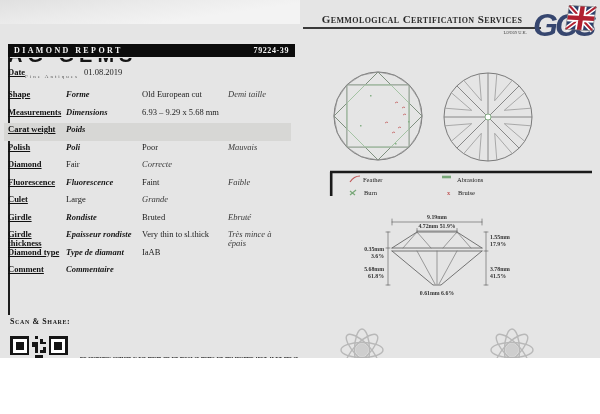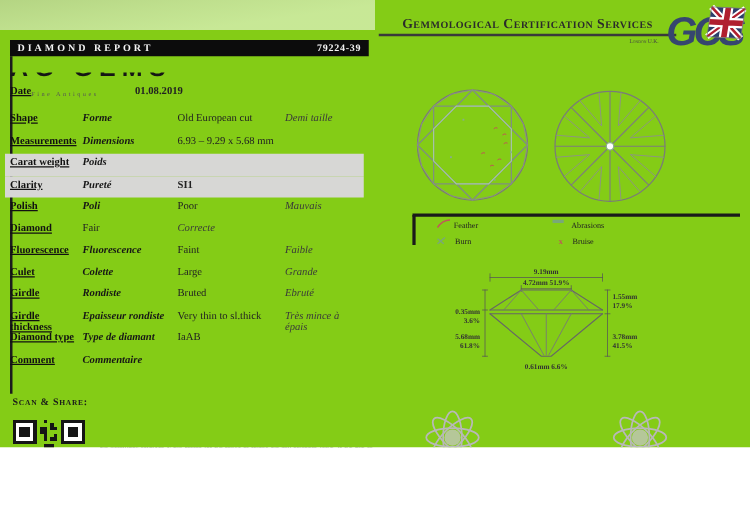--- a/index.html
+++ b/index.html
@@ -1,48 +1,48 @@
 <!DOCTYPE html>
 <html><head>
 <meta charset="utf-8">
 <style>
   html,body{margin:0;padding:0;background:#ffffff;}
-  .page{position:relative;width:600px;height:358px;background:#84cc16;overflow:hidden;
+  .page{position:relative;width:600px;height:358px;background:#e5e5e5;overflow:hidden;
         font-family:"Liberation Serif", serif;color:#1a1a1a;}
   .scan-shadow{position:absolute;left:0;top:0;width:300px;height:24px;
         background:linear-gradient(172deg,#dcdcdc 0%,#efefef 35%,#ffffff 70%);opacity:.55;}
   
   .org-header{position:absolute;left:303px;top:13px;width:238px;text-align:center;}
   .org-name{font-variant:small-caps;font-weight:bold;font-size:11px;letter-spacing:.4px;
         color:#2b2b2b;border-bottom:2px solid #3a3a3a;padding-bottom:2px;white-space:nowrap;}
   .org-loc{font-variant:small-caps;font-size:4.5px;color:#444;text-align:right;padding-right:14px;margin-top:1px;}
   .logo{position:absolute;left:533px;top:1px;}
   
   .left-rule{position:absolute;left:8px;top:45px;width:2px;height:270px;background:#1c1c1c;}
-  .report-bar{position:absolute;left:8px;top:32px;width:287px;height:13px;background:#0c0c0c;
+  .report-bar{position:absolute;left:8px;top:44px;width:287px;height:13px;background:#0c0c0c;
         color:#f4f4f4;display:flex;justify-content:space-between;align-items:center;
         padding:0 6px;box-sizing:border-box;}
   .bar-title{font-size:8px;font-weight:bold;letter-spacing:2.4px;}
   .bar-number{font-size:8px;font-weight:bold;letter-spacing:.6px;}
   .clip-wm{position:absolute;left:8px;top:58px;width:160px;height:7px;overflow:hidden;}
   .clip-wm span{display:block;font-family:"Liberation Sans",sans-serif;font-size:20px;font-weight:900;
         letter-spacing:5px;color:#151515;margin-top:-14px;}
   .fine-antiques{position:absolute;left:25px;top:74px;font-size:5px;letter-spacing:2px;color:#555;}
   
   .cert-table{position:absolute;left:4px;top:66px;width:287px;}
   .trow{display:grid;grid-template-columns:58px 76px 86px 1fr;height:17.5px;
         padding:2px 0 0 4px;box-sizing:border-box;font-size:8.5px;line-height:9px;}
   .trow.r-date{height:22px;}
   .c1{font-weight:bold;text-decoration:underline;color:#111;}
   .c2{font-weight:bold;font-style:italic;color:#161616;}
   .c3{color:#222;}
   .c4{font-style:italic;color:#3a3a3a;}
   .shaded{background:#d7d7d5;}
   .shaded .c3{font-weight:bold;}
-  .dateval{grid-column:2 / span 2;margin-left:42px;color:#222;font-weight:bold;}
+  .dateval{grid-column:2 / span 2;margin-left:18px;color:#222;}
   
   .scan-label{position:absolute;left:10px;top:317px;font-variant:small-caps;font-weight:bold;
         font-size:8px;letter-spacing:.6px;}
   .qr{position:absolute;left:10px;top:336px;}
   .disclaimer{position:absolute;left:80px;top:357px;width:218px;font-family:"Liberation Sans",sans-serif;
         font-size:3.2px;line-height:4.1px;text-align:justify;font-weight:bold;color:#060606;}
   
   .diagrams{position:absolute;left:300px;top:55px;}
   .svgtext{font-family:"Liberation Serif",serif;}
   
@@ -108,46 +108,39 @@
       <span class="c1">Measurements</span>
       <span class="c2">Dimensions</span>
       <span class="c3">6.93 – 9.29 x 5.68 mm</span>
       <span class="c4"></span>
     </div>
     <div class="trow shaded">
       <span class="c1">Carat weight</span>
       <span class="c2">Poids</span>
       <span class="c4"></span>
     </div>
-    <div class="trow shaded">
-      <span class="c1">Clarity</span>
-      <span class="c2">Pureté</span>
-      <span class="c3">SI1</span>
-      <span class="c4"></span>
-    </div>
     <div class="trow">
       <span class="c1">Polish</span>
       <span class="c2">Poli</span>
       <span class="c3">Poor</span>
       <span class="c4">Mauvais</span>
     </div>
     <div class="trow">
       <span class="c1">Diamond</span>
       <span class="c3">Fair</span>
       <span class="c4">Correcte</span>
     </div>
     <div class="trow">
       <span class="c1">Fluorescence</span>
       <span class="c2">Fluorescence</span>
       <span class="c3">Faint</span>
       <span class="c4">Faible</span>
     </div>
     <div class="trow">
       <span class="c1">Culet</span>
-      <span class="c2">Colette</span>
       <span class="c3">Large</span>
       <span class="c4">Grande</span>
     </div>
     <div class="trow">
       <span class="c1">Girdle</span>
       <span class="c2">Rondiste</span>
       <span class="c3">Bruted</span>
       <span class="c4">Ebruté</span>
     </div>
     <div class="trow">

